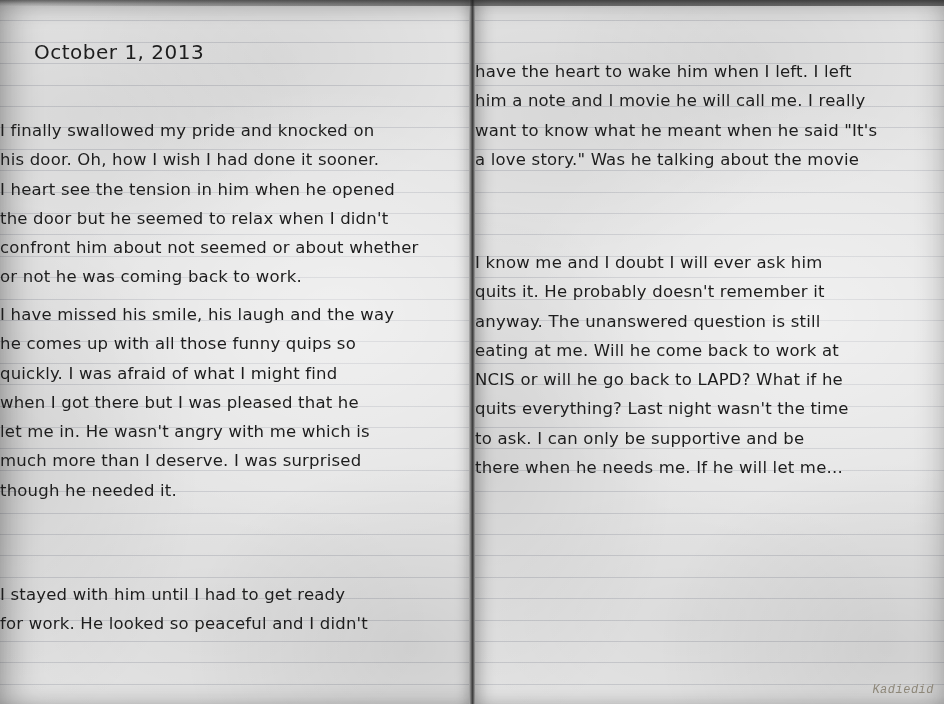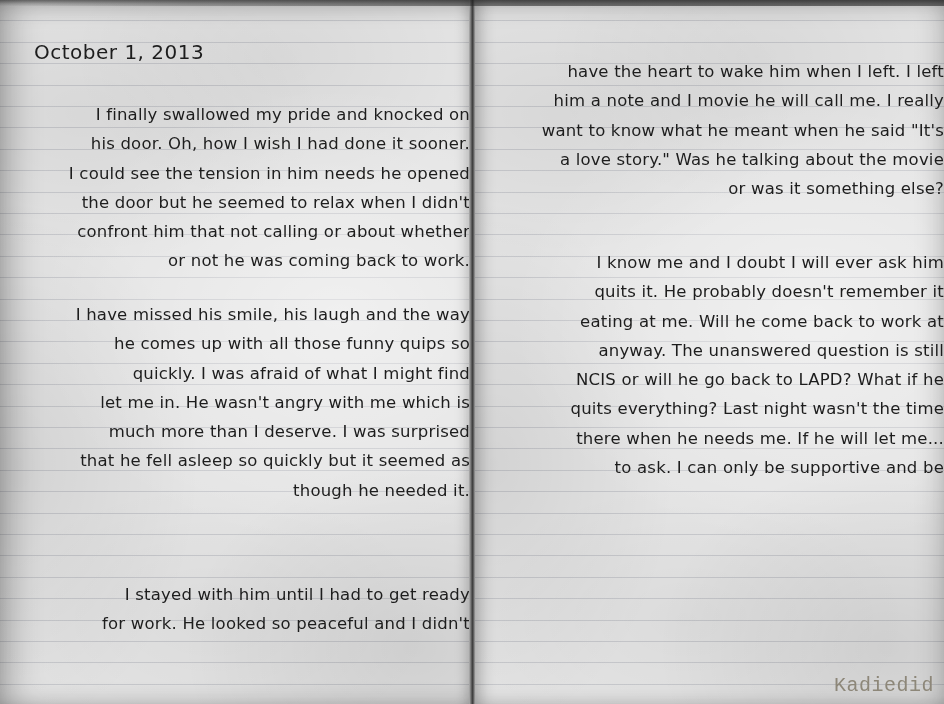--- a/index.html
+++ b/index.html
@@ -61,92 +61,91 @@
   }
 
   
   .entry-date {
     position: absolute; left: 34px; top: 40px;
     font-size: 20px; color: #1d1d1d; letter-spacing: 0.5px;
     white-space: nowrap;
   }
   .para {
     position: absolute; left: 0; right: 0;
-    text-align: right;
+    text-align: left;
   }
   .para .line {
     font-size: 16.5px; line-height: 29.3px; color: #1d1d1d;
     white-space: nowrap; letter-spacing: 0.2px;
   }
-  .pl-1 { top: 100px; }
+  .pl-1 { top: 116px; }
   .pl-2 { top: 292px; margin-top: 8px; }
   .pl-3 { top: 580px; }
   .pr-1 { top: 57px; }
   .pr-2 { top: 248px; }
 
   
   .watermark {
     position: absolute; right: 10px; bottom: 7px;
     font-family: "Liberation Mono", monospace;
-    font-size: 20px; color: #8d8779; letter-spacing: 0.5px;
+    font-size: 12px; color: #8d8779; letter-spacing: 0.5px; font-style: italic;
   }
 </style>
 </head>
 <body>
 
 <div class="notebook">
 
   <div class="page page-left">
     <div class="entry-date">October 1, 2013</div>
 
     <div class="para pl-1">
       <div class="line">I finally swallowed my pride and knocked on</div>
       <div class="line">his door. Oh, how I wish I had done it sooner.</div>
-      <div class="line">I could see the tension in him needs he opened</div>
+      <div class="line">I heart see the tension in him when he opened</div>
       <div class="line">the door but he seemed to relax when I didn't</div>
-      <div class="line">confront him that not calling or about whether</div>
+      <div class="line">confront him about not seemed or about whether</div>
       <div class="line">or not he was coming back to work.</div>
     </div>
 
     <div class="para pl-2">
       <div class="line">I have missed his smile, his laugh and the way</div>
       <div class="line">he comes up with all those funny quips so</div>
       <div class="line">quickly. I was afraid of what I might find</div>
+      <div class="line">when I got there but I was pleased that he</div>
       <div class="line">let me in. He wasn't angry with me which is</div>
       <div class="line">much more than I deserve. I was surprised</div>
-      <div class="line">that he fell asleep so quickly but it seemed as</div>
       <div class="line">though he needed it.</div>
     </div>
 
     <div class="para pl-3">
       <div class="line">I stayed with him until I had to get ready</div>
       <div class="line">for work. He looked so peaceful and I didn't</div>
     </div>
   </div>
 
   <div class="gutter"></div>
 
   <div class="page page-right">
     <div class="para pr-1">
       <div class="line">have the heart to wake him when I left. I left</div>
       <div class="line">him a note and I movie he will call me. I really</div>
       <div class="line">want to know what he meant when he said "It's</div>
       <div class="line">a love story."  Was he talking about the movie</div>
-      <div class="line">or was it something else?</div>
     </div>
 
     <div class="para pr-2">
       <div class="line">I know me and I doubt I will ever ask him</div>
       <div class="line">quits it. He probably doesn't remember it</div>
+      <div class="line">anyway. The unanswered question is still</div>
       <div class="line">eating at me. Will he come back to work at</div>
-      <div class="line">anyway. The unanswered question is still</div>
       <div class="line">NCIS or will he go back to LAPD? What if he</div>
       <div class="line">quits everything? Last night wasn't the time</div>
+      <div class="line">to ask. I can only be supportive and be</div>
       <div class="line">there when he needs me. If he will let me...</div>
-      <div class="line">to ask. I can only be supportive and be</div>
     </div>
 
     <div class="watermark">Kadiedid</div>
   </div>
 
   <div class="top-edge"></div>
 
 </div>
 
 </body></html>

